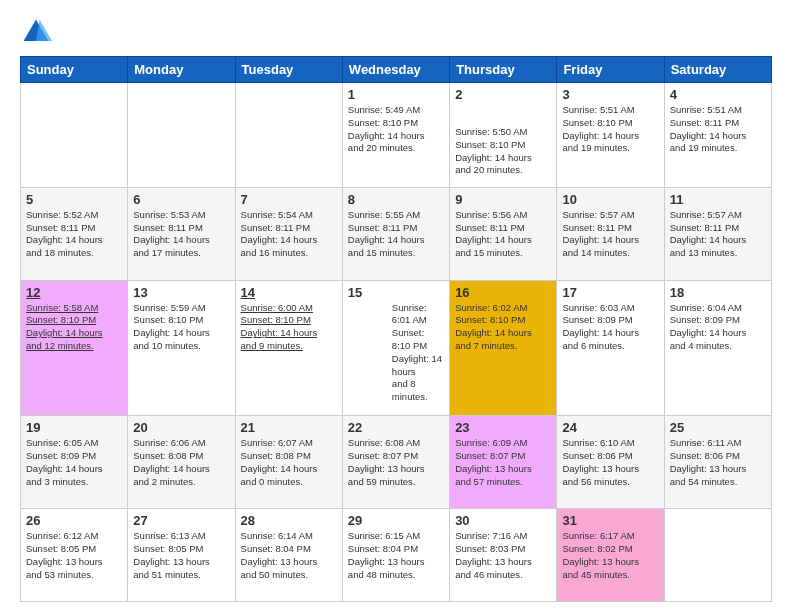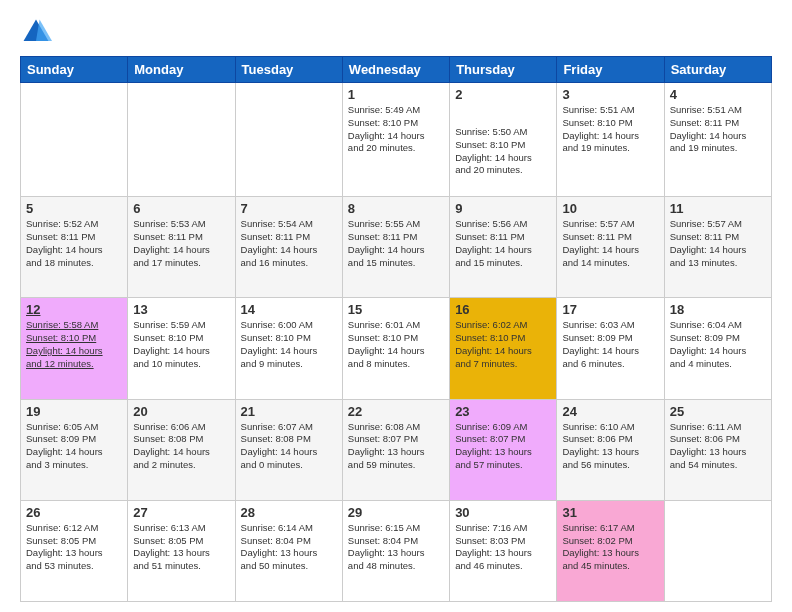--- a/index.html
+++ b/index.html
@@ -222,30 +222,30 @@
 Daylight: 14 hours
 and 12 minutes.</div>
           </td>
           <td style="background-color: rgb(255, 255, 255);">
             <span class="day-number">13</span>
             <div class="day-info" style="white-space: pre-line;">Sunrise: 5:59 AM
 Sunset: 8:10 PM
 Daylight: 14 hours
 and 10 minutes.</div>
           </td>
-          <td style="background-color: rgb(255, 255, 255);">
+          <td style="background-color: rgb(255, 255, 255); text-decoration: underline;">
             <span class="day-number">14</span>
             <div class="day-info" style="white-space: pre-line;">Sunrise: 6:00 AM
 Sunset: 8:10 PM
 Daylight: 14 hours
 and 9 minutes.</div>
           </td>
           <td style="background-color: rgb(255, 255, 255);">
             <span class="day-number">15</span>
-            <div class="day-info" style="white-space: pre-line;">Sunrise: 6:01 AM
+            <div class="day-info" style="white-space: pre-line; margin-left: 44px;">Sunrise: 6:01 AM
 Sunset: 8:10 PM
 Daylight: 14 hours
 and 8 minutes.</div>
           </td>
           <td style="background-color: #eab308;">
             <span class="day-number">16</span>
             <div class="day-info" style="white-space: pre-line;">Sunrise: 6:02 AM
 Sunset: 8:10 PM
 Daylight: 14 hours
 and 7 minutes.</div>

